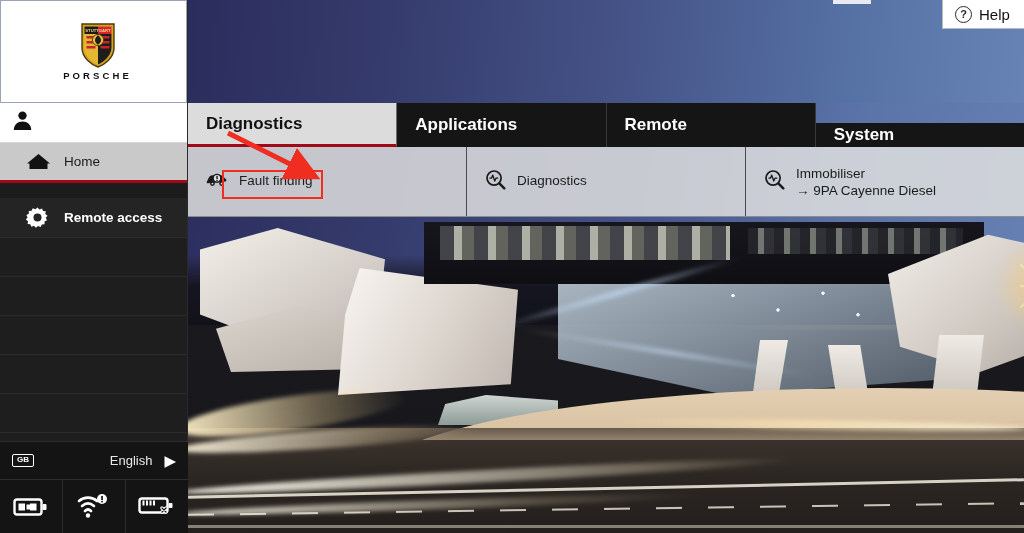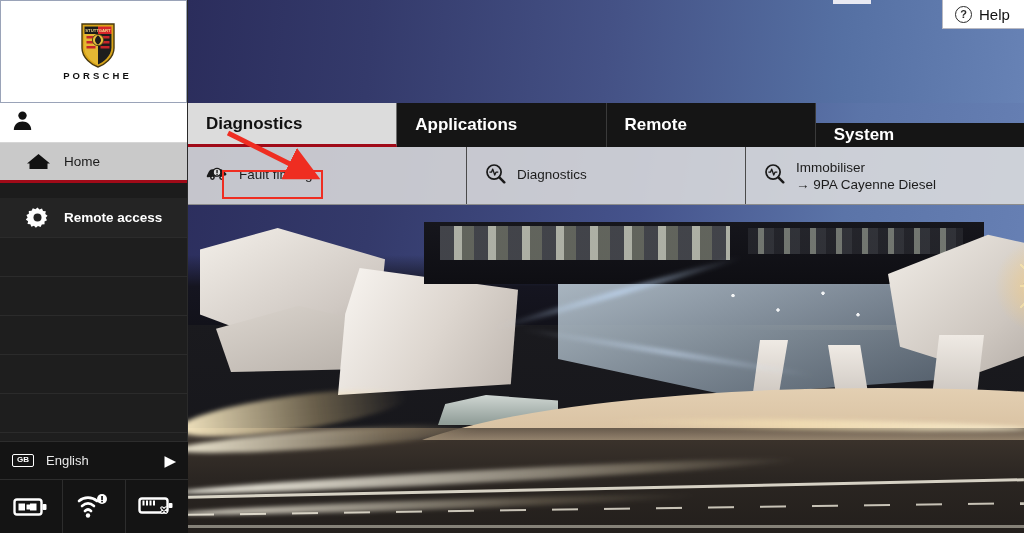--- a/index.html
+++ b/index.html
@@ -157,21 +157,21 @@
               font-size:13.5px; cursor:pointer; position:relative;
               border-bottom:1px solid #2b2b2b; }
   .nav-item .ico { width:38px; display:flex; align-items:center; justify-content:flex-start; }
   .nav-item.active { background:#c9c9c9; color:#1a1a1a; font-weight:normal;
                      border-bottom:3px solid #a00a18; }
   .nav-item.dark { background:#242424; color:#fff; font-weight:bold;margin-top:15px; }
   .nav-item.blank { background:#1e1e1e; height:39px; }
 
   .lang-row { position:absolute; left:0; bottom:53px; width:188px; height:39px;
               background:#141414; border-top:1px solid #2d2d2d; border-bottom:1px solid #2d2d2d;
-              display:flex; align-items:center; padding:0 12px; gap:12px; cursor:pointer; }
+              display:flex; align-items:center; padding:0 12px; gap:12px; cursor:pointer;text-align:right; }
   .gb-badge { border:1.6px solid #fff; border-radius:2px; font-size:8px; font-weight:bold;
               color:#fff; padding:1px 4px; line-height:1.1; }
   .lang-label { color:#e8e8e8; font-size:13px; flex:1; }
   .lang-arrow { color:#fff; font-size:15px; }
 
   .status-bar { position:absolute; left:0; bottom:0; width:188px; height:53px;
                 display:flex; background:#141414; }
   .status-cell { flex:1; display:flex; align-items:center; justify-content:center;
                  border-right:1px solid #2d2d2d; position:relative; cursor:pointer; }
   .status-cell:last-child { border-right:none; }
@@ -179,21 +179,21 @@
   
   .tabs { position:absolute; left:188px; top:103px; width:836px; height:44px; display:flex; }
   .tab { flex:1; display:flex; align-items:center; padding-left:18px;
          font-size:17px; font-weight:bold; cursor:pointer;
          background:#151515; color:#fff; border-right:1px solid #3a3a3a; }
   .tab.active { background:#dcdcdc; color:#111; border-bottom:3px solid #a00a18;
                 border-right:1px solid #6e6e6e; }
   .tab:last-child { border-right:none;margin-top:20px; }
 
   
-  .submenu { position:absolute; left:188px; top:147px; width:836px; height:58px; display:flex;
+  .submenu { position:absolute; left:188px; top:147px; width:836px; height:70px; display:flex;
              background:rgba(222,222,222,.86); border-bottom:1px solid #8c8c8c; }
   .sub-cell { flex:1; display:flex; align-items:center; gap:11px; padding-left:18px;
               border-right:1px solid #4a4a4a; cursor:pointer; position:relative; }
   .sub-cell:last-child { border-right:none; }
   .sub-text { font-size:13.5px; color:#1c1c1c; line-height:1.38; }
   .sub-sub { font-size:13.5px; color:#1c1c1c; }
 
   
   .anno-box { position:absolute; left:222px; top:170px; width:101px; height:29px;
               border:2px solid #ef2d21; pointer-events:none; z-index:40; }

